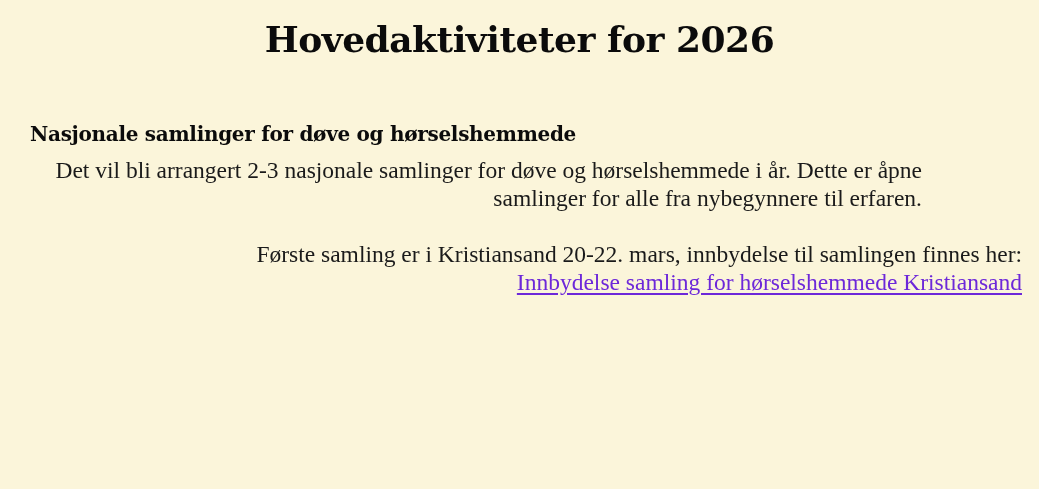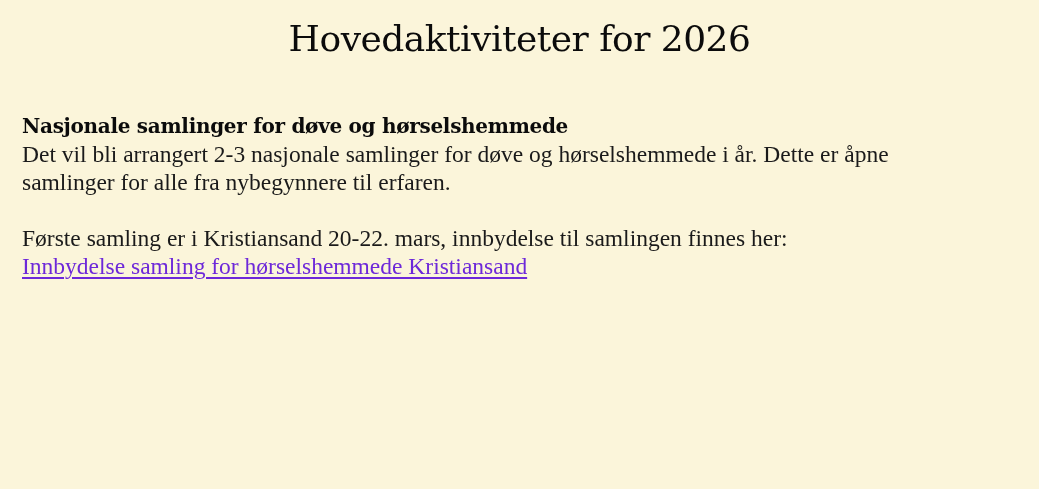--- a/index.html
+++ b/index.html
@@ -7,34 +7,34 @@
       width: 1039px; height: 489px; overflow: hidden;
       background: #fbf5da;
       color: #111;
       font-family: "DejaVu Serif", "Liberation Serif", serif;
     }
     .page { position: relative; width: 1039px; height: 489px; }
     h1 {
       position: absolute; left: 0; right: 0; top: 18px;
       margin: 0; text-align: center;
       font-family: "DejaVu Serif", serif;
-      font-weight: normal; font-size: 36px; letter-spacing: -0.5px;
+      font-weight: bold; font-size: 36px; letter-spacing: -0.5px;
       color: #0b0b0b;
     }
     .content {
       position: absolute; left: 22px; top: 112px; width: 1000px;
       font-family: "Liberation Serif", serif;
       font-size: 23.5px; line-height: 28px; color: #1a1a1a;
     }
     h2 {
-      margin: 0; font-family: "DejaVu Serif", serif;
+      margin: 8px; font-family: "DejaVu Serif", serif;
       font-weight: bold; font-size: 20px; line-height: 28px; color: #0b0b0b;
       letter-spacing: -0.3px;
     }
-    p { margin: 0 0 28px 0; }
+    p { margin: 0 0 28px 0; text-align: right; }
     a { color: #6d28d9; text-decoration-thickness: 2px; text-underline-offset: 3px; }
   </style>
 </head>
 <body>
 
 <div class="page">
   <h1>Hovedaktiviteter for 2026</h1>
 
   <div class="content">
     <h2>Nasjonale samlinger for døve og hørselshemmede</h2>

